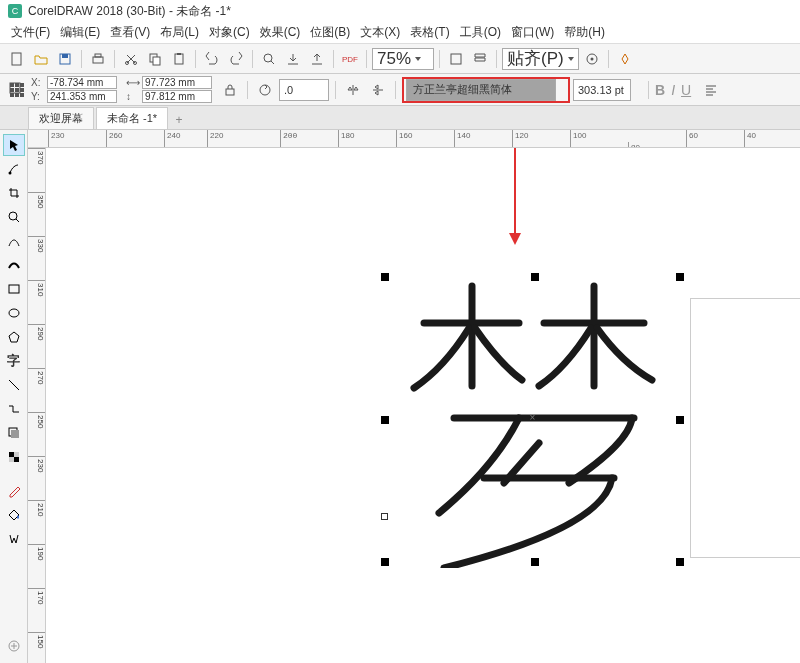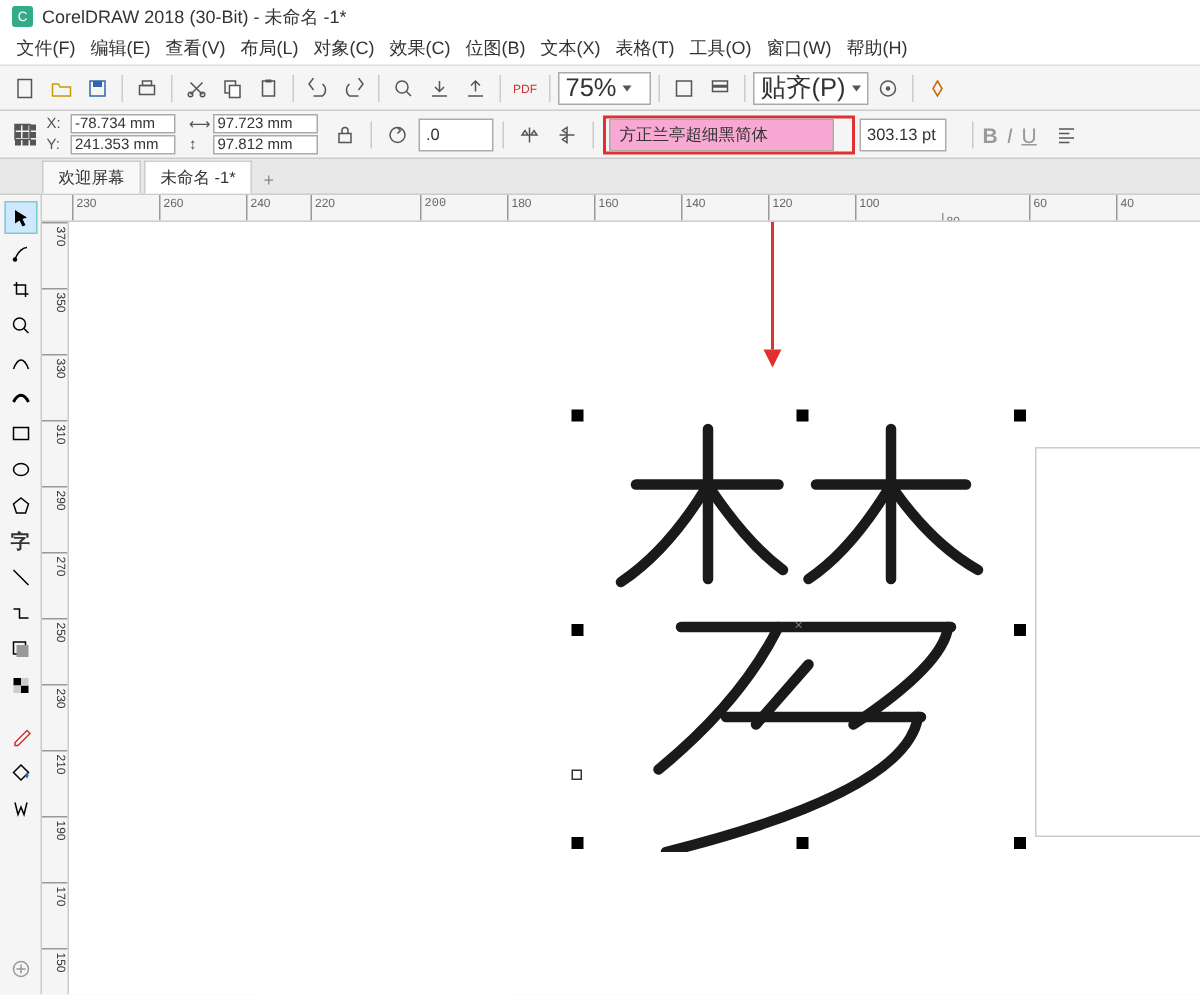--- a/index.html
+++ b/index.html
@@ -16,21 +16,21 @@
 .tbtn { width:22px; height:22px; display:flex; align-items:center; justify-content:center; cursor:pointer; border:1px solid transparent; border-radius:2px; }
 .tsep { width:1px; height:18px; background:#ccc; margin:0 3px; }
 .tdrop { height:22px; background:#fff; border:1px solid #aaa; padding:0 4px; display:flex; align-items:center; gap:4px; font-size:17px; cursor:pointer; }
 .tdrop .dd { width:0; height:0; border-left:3px solid transparent; border-right:3px solid transparent; border-top:4px solid #555; }
 
 .toolbar2 { height:32px; background:#f5f5f5; border-bottom:1px solid #ccc; display:flex; align-items:center; padding:0 6px; gap:3px; }
 .xygroup { display:flex; flex-direction:column; gap:1px; font-size:10px; }
 .xygroup .row { display:flex; align-items:center; gap:4px; }
 .xygroup .lbl { font-size:10px; color:#555; width:12px; }
 .xygroup .val { width:70px; height:13px; background:#fff; border:1px solid #aaa; padding:0 2px; font-size:10px; display:flex; align-items:center; }
-.fontbox { width:150px; height:22px; background:#f9a8d4; border:1px solid #aaa; padding:0 6px; display:flex; align-items:center; font-size:11px; justify-content:space-between; }
+.fontbox { width:150px; height:22px; background:#a3a3a3; border:1px solid #aaa; padding:0 6px; display:flex; align-items:center; font-size:11px; justify-content:space-between; }
 .sizebox { width:58px; height:22px; background:#fff; border:1px solid #aaa; padding:0 4px; display:flex; align-items:center; font-size:11px; }
 .redbox { border:2px solid #e03030 !important; height:26px; display:flex; align-items:center; padding:0 2px; gap:2px; }
 .styleBIU { display:flex; gap:6px; color:#999; align-items:center; }
 .styleBIU span { font-size:14px; cursor:pointer; }
 
 .tabbar { height:24px; background:#e8e8e8; border-bottom:1px solid #ccc; display:flex; align-items:end; padding-left:28px; }
 .tab { height:22px; padding:0 10px; background:#f8f8f8; border:1px solid #ccc; border-bottom:none; display:flex; align-items:center; font-size:11px; margin-right:2px; cursor:pointer; }
 .tab.active { background:#fff; }
 .addtab { width:18px; height:18px; display:flex; align-items:center; justify-content:center; color:#888; cursor:pointer; }
 

